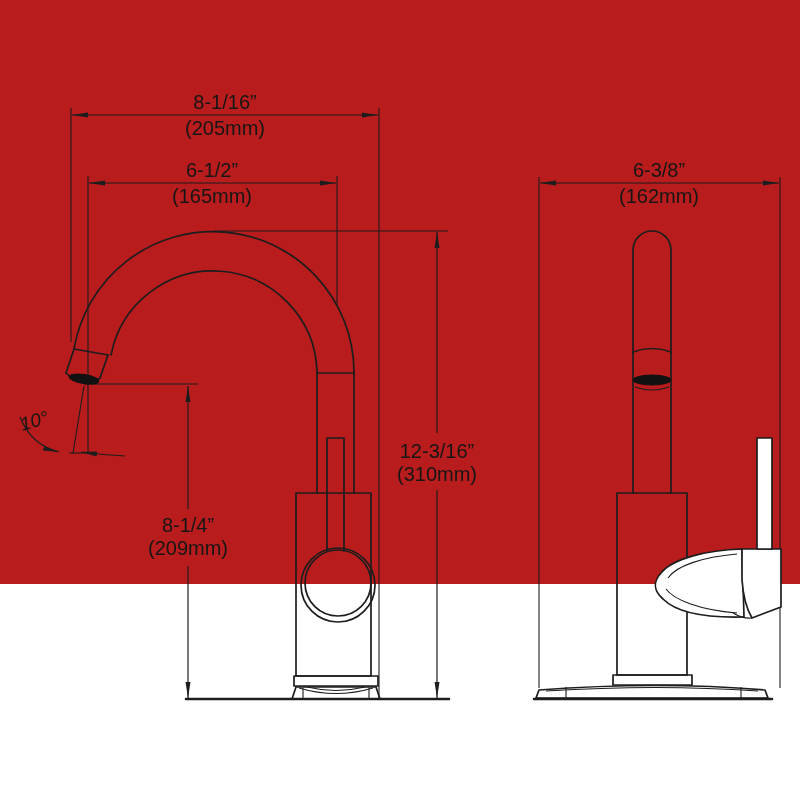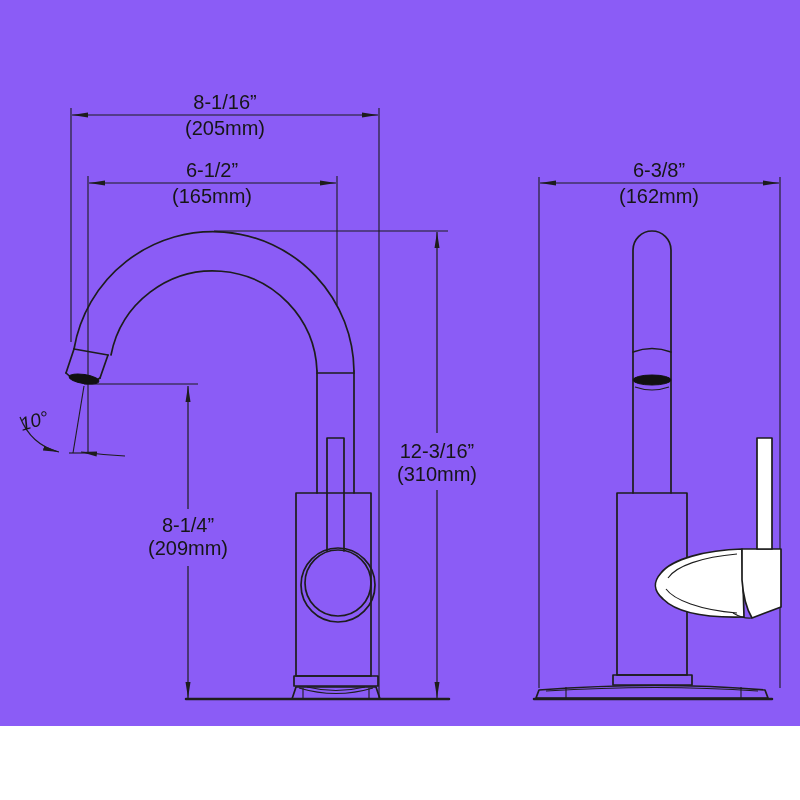--- a/index.html
+++ b/index.html
@@ -7,22 +7,22 @@
     padding: 0;
     background: #ffffff;
     width: 800px;
     height: 800px;
     overflow: hidden;
     font-family: "Liberation Sans", sans-serif;
   }
   #stage {
     position: relative;
     width: 800px;
-    height: 726px;
-    background: #8b5cf6;
+    height: 584px;
+    background: #b91c1c;
   }
   svg text {
     font-family: "Liberation Sans", sans-serif;
     font-size: 20px;
     fill: #161616;
   }
   svg text.angle {
     font-style: italic;
     font-size: 19px;
   }

